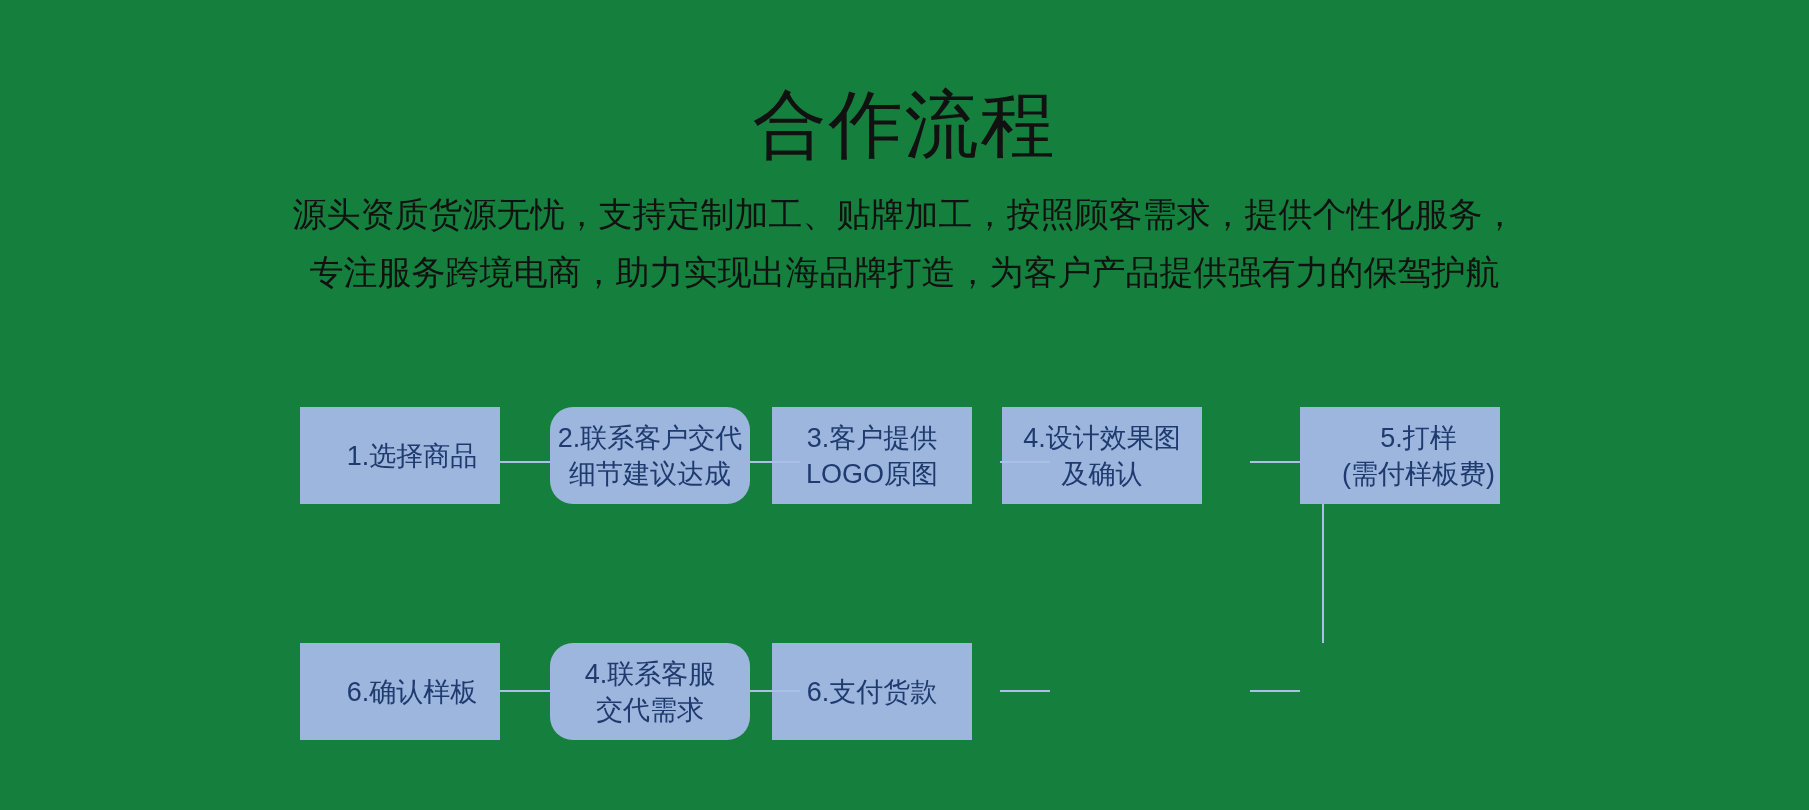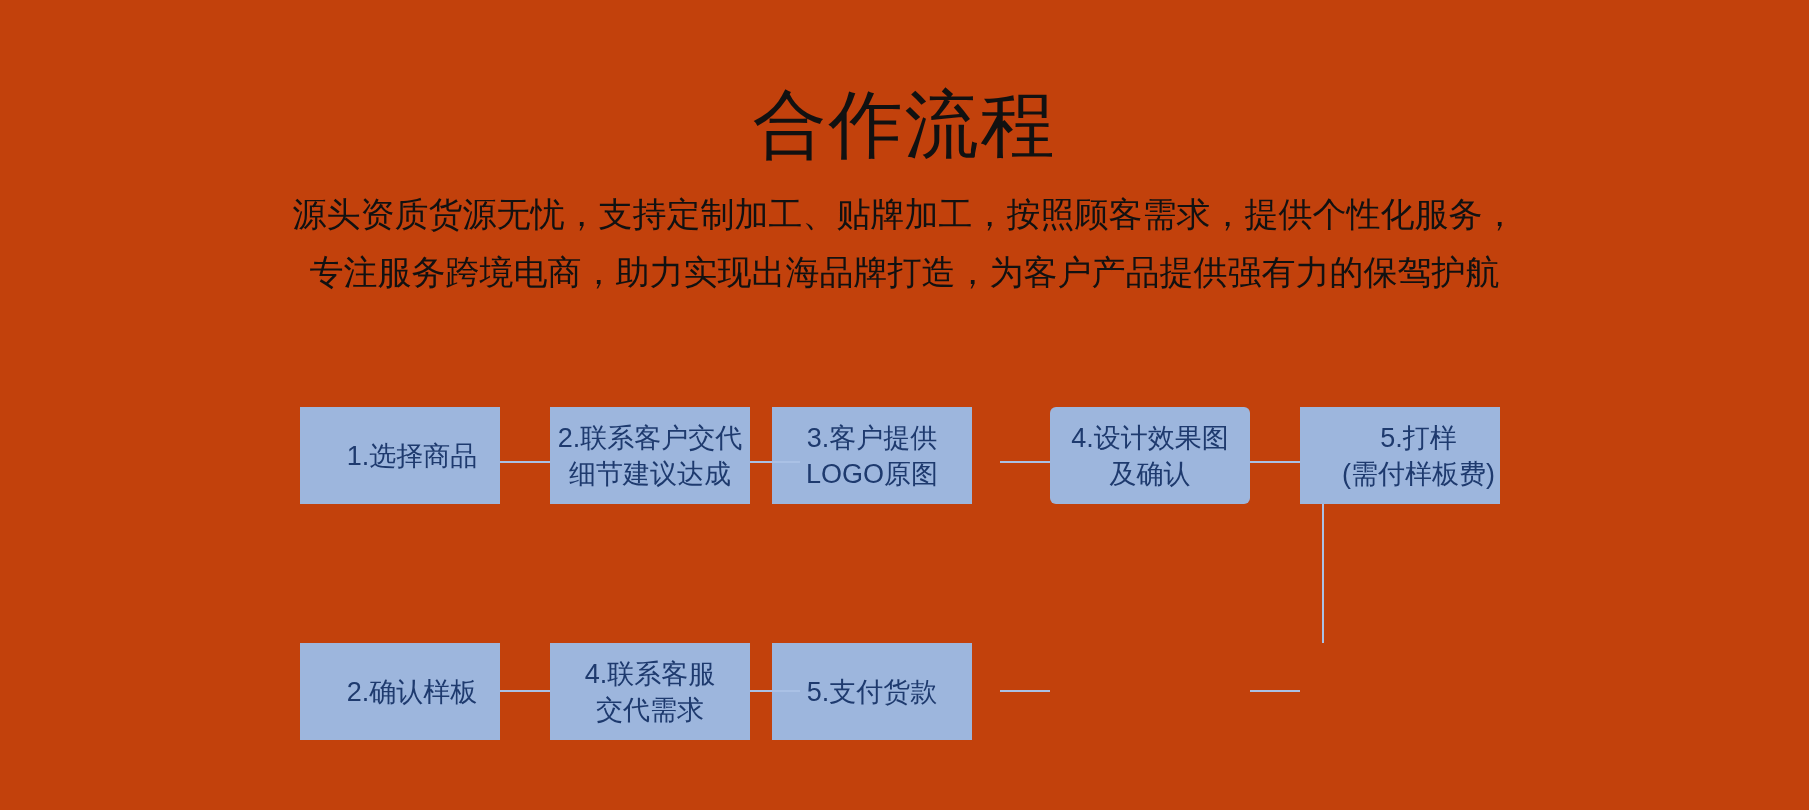--- a/index.html
+++ b/index.html
@@ -9,21 +9,21 @@
     --heading-text:#111111;
   }
   *{margin:0;padding:0;box-sizing:border-box;}
   html,body{background:#ffffff;}
   body{
     font-family:"Liberation Sans",sans-serif;
     width:1809px;height:810px;
     position:relative;overflow:hidden;
   }
   .page{
-    position:absolute;inset:0;background:#c2410c;
+    position:absolute;inset:0;background:#15803d;
   }
   .title{
     position:absolute;top:84px;left:0;width:100%;
     text-align:center;
     font-size:74px;line-height:1.1;font-weight:500;
     color:var(--heading-text);
     letter-spacing:2px;
   }
   .subtitle{
     position:absolute;left:0;width:100%;
@@ -40,23 +40,23 @@
     background:var(--box-fill);
     color:var(--box-text);
     display:flex;align-items:center;justify-content:center;
     text-align:center;
     font-size:27px;line-height:36px;
     white-space:pre-line;
   }
   .row1{top:407px;}
   .row2{top:643px;}
   .c1{left:300px;padding-left:24px;}
-  .c2{left:550px;}
+  .c2{left:550px;border-radius:23px;}
   .c3{left:772px;}
-  .c4{left:1050px;border-radius:6px;}
+  .c4{left:1002px;}
   .c5{left:1300px;padding-left:37px;}
   .hline{
     position:absolute;width:50px;height:2px;
     background:var(--connector);
   }
   .hline.r1{top:461px;}
   .hline.r2{top:690px;}
   .g1{left:500px;}
   .g2{left:750px;}
   .g3{left:1000px;}
@@ -82,24 +82,24 @@
     <div class="step row1 c1">1.选择商品</div>
     <div class="step row1 c2">2.联系客户交代
 细节建议达成</div>
     <div class="step row1 c3">3.客户提供
 LOGO原图</div>
     <div class="step row1 c4">4.设计效果图
 及确认</div>
     <div class="step row1 c5">5.打样
 (需付样板费)</div>
 
-    <div class="step row2 c1">2.确认样板</div>
+    <div class="step row2 c1">6.确认样板</div>
     <div class="step row2 c2">4.联系客服
 交代需求</div>
-    <div class="step row2 c3">5.支付货款</div>
+    <div class="step row2 c3">6.支付货款</div>
 
     <div class="hline r1 g1"></div>
     <div class="hline r1 g2"></div>
     <div class="hline r1 g3"></div>
     <div class="hline r1 g4"></div>
 
     <div class="hline r2 g1"></div>
     <div class="hline r2 g2"></div>
     <div class="hline r2 g3"></div>
     <div class="hline r2 g4"></div>

